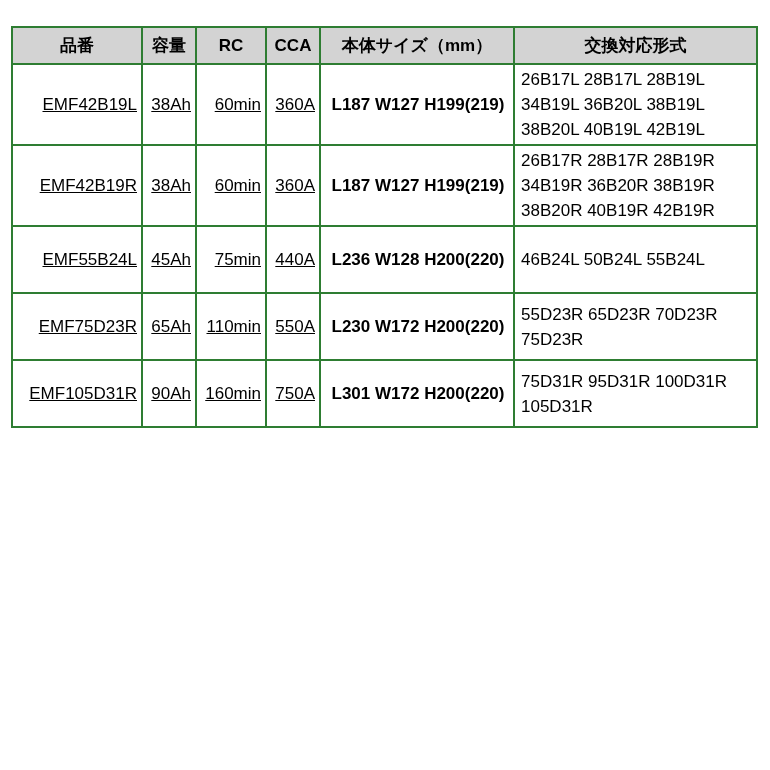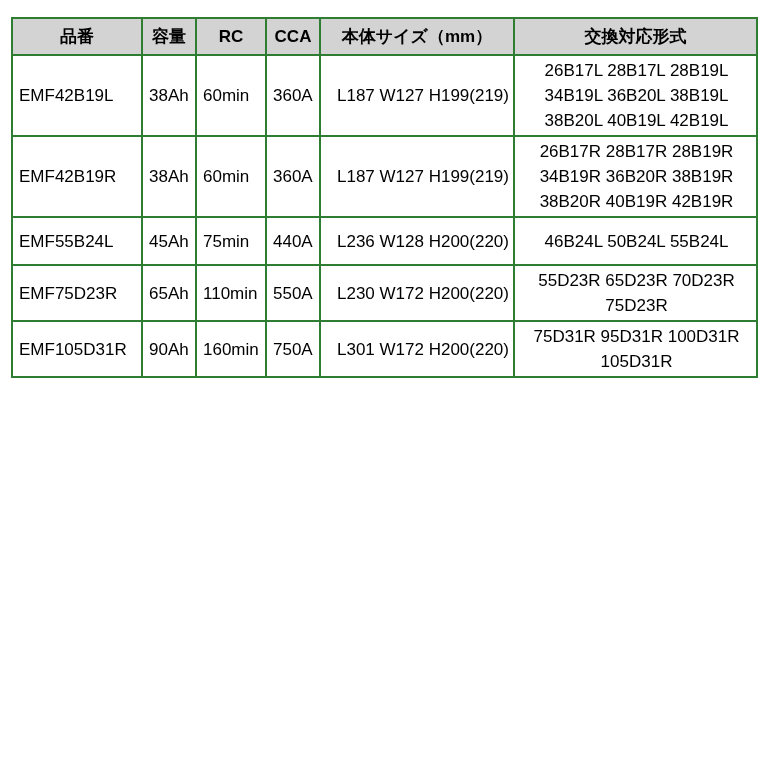--- a/index.html
+++ b/index.html
@@ -17,47 +17,47 @@
     color:var(--text);
   }
   .page{
     width:770px;
     height:770px;
     overflow:hidden;
   }
   table.spec{
     border-collapse:collapse;
     table-layout:fixed;
-    margin:17px 0 0 11px;
+    margin:26px 0 0 11px;
     width:745px;
     font-size:17px;
   }
   table.spec th,
   table.spec td{
     border:2px solid var(--border);
     padding:2px 4px 2px 6px;
     line-height:25px;
     vertical-align:middle;
     overflow:hidden;
   }
   table.spec thead tr{height:37px;}
   table.spec th{
     background:var(--header-bg);
     font-weight:bold;
     text-align:center;
     padding:2px 2px;
   }
-  table.spec tbody tr{height:48px;}
-  td.c-part,td.c-cap,td.c-rc,td.c-cca{white-space:nowrap;text-align:left;}
-  td.c-size{white-space:nowrap;text-align:right;}
+  table.spec tbody tr{height:67px;}
+  td.c-part,td.c-cap,td.c-rc,td.c-cca{white-space:nowrap;text-align:right;text-decoration:underline;}
+  td.c-size{white-space:nowrap;text-align:center;font-weight:bold;}
   td.c-compat{
     white-space:pre-line;
     vertical-align:top;
     padding-top:3px;
-    text-align:center;
+    text-align:left;
   }
   col.w-part{width:130px;}
   col.w-cap{width:54px;}
   col.w-rc{width:70px;}
   col.w-cca{width:54px;}
   col.w-size{width:194px;}
   col.w-compat{width:243px;}
 </style>
 </head>
 <body>

